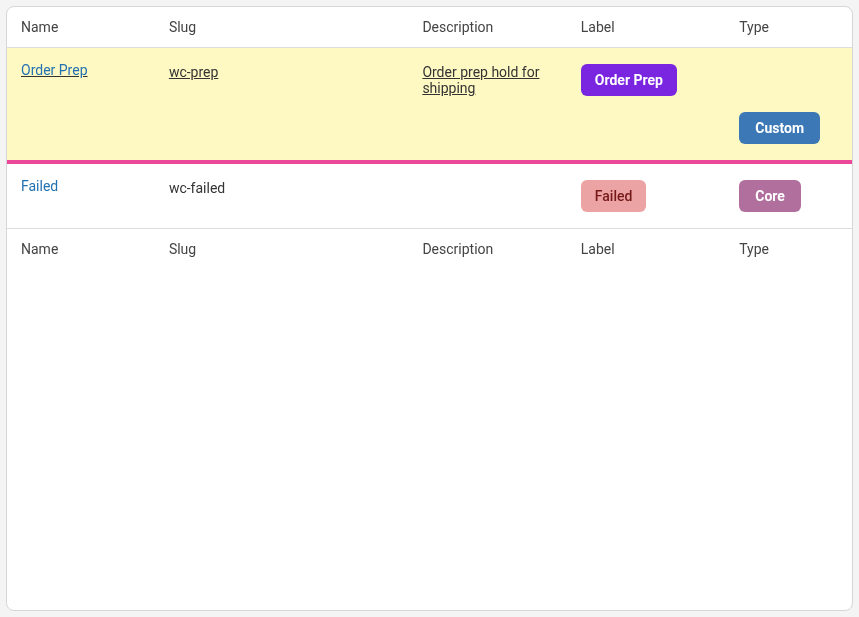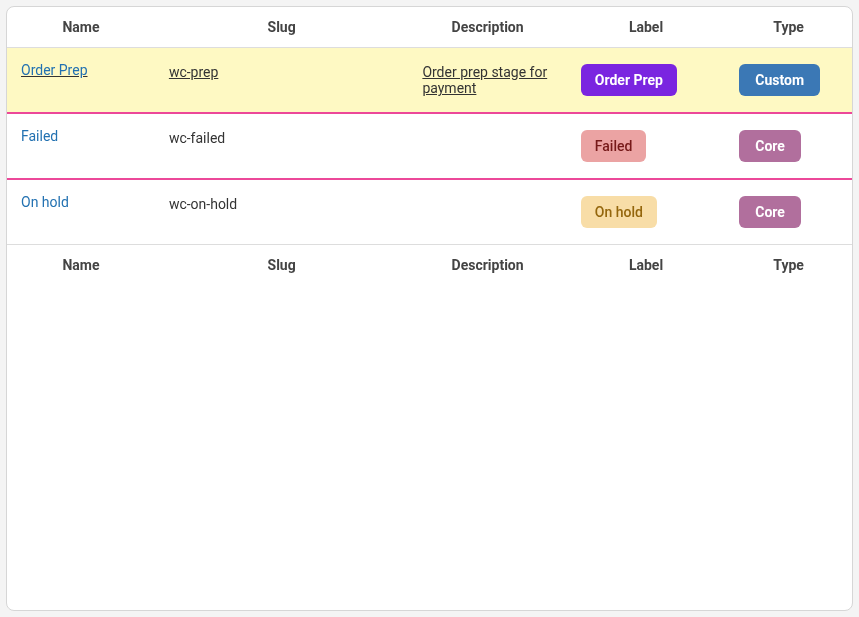--- a/index.html
+++ b/index.html
@@ -23,34 +23,34 @@
     border: 1px solid #d6d6d6;
     border-radius: 8px;
     box-sizing: border-box;
     overflow: hidden;
   }
   table {
     width: 100%;
     border-collapse: collapse;
   }
   thead th, tfoot th {
-    text-align: center;
-    font-weight: 700;
+    text-align: left;
+    font-weight: 400;
     color: #444;
     padding: 12px 14px;
     font-size: 14px;
   }
   thead tr {
     border-bottom: 1px solid #ddd;
   }
   tfoot tr {
     border-top: 1px solid #ddd;
   }
   tbody tr {
-    border-top: 2px solid #ec4899;
+    border-top: 4px solid #ec4899;
   }
   tbody tr:first-child {
     background: #fef9c3;
     border-top: none;
     text-decoration: underline;
   }
   tbody td {
     padding: 16px 14px;
     vertical-align: top;
     font-size: 14px;
@@ -105,36 +105,29 @@
         <th>Slug</th>
         <th>Description</th>
         <th>Label</th>
         <th>Type</th>
       </tr>
     </thead>
     <tbody id="status-tbody">
         <tr>
           <td class="name-cell"><a href="#" class="status-link">Order Prep</a></td>
           <td>wc-prep</td>
-          <td>Order prep stage for payment</td>
+          <td>Order prep hold for shipping</td>
           <td><span class="label-badge" style="background: rgb(122, 37, 224); color: rgb(255, 255, 255); font-weight: 700;">Order Prep</span></td>
-          <td><span class="type-badge" style="background: rgb(59, 120, 181);">Custom</span></td>
+          <td><span class="type-badge" style="background: rgb(59, 120, 181); margin-top: 48px;">Custom</span></td>
         </tr>
         <tr>
           <td class="name-cell"><a href="#" class="status-link">Failed</a></td>
           <td>wc-failed</td>
           <td></td>
           <td><span class="label-badge" style="background: rgb(235, 163, 163); color: rgb(118, 25, 25);">Failed</span></td>
-          <td><span class="type-badge" style="background: rgb(177, 111, 157);">Core</span></td>
-        </tr>
-        <tr>
-          <td class="name-cell"><a href="#" class="status-link">On hold</a></td>
-          <td>wc-on-hold</td>
-          <td></td>
-          <td><span class="label-badge" style="background: rgb(248, 221, 167); color: rgb(148, 102, 12);">On hold</span></td>
           <td><span class="type-badge" style="background: rgb(177, 111, 157);">Core</span></td>
         </tr>
       </tbody>
     <tfoot>
       <tr>
         <th>Name</th>
         <th>Slug</th>
         <th>Description</th>
         <th>Label</th>
         <th>Type</th>

